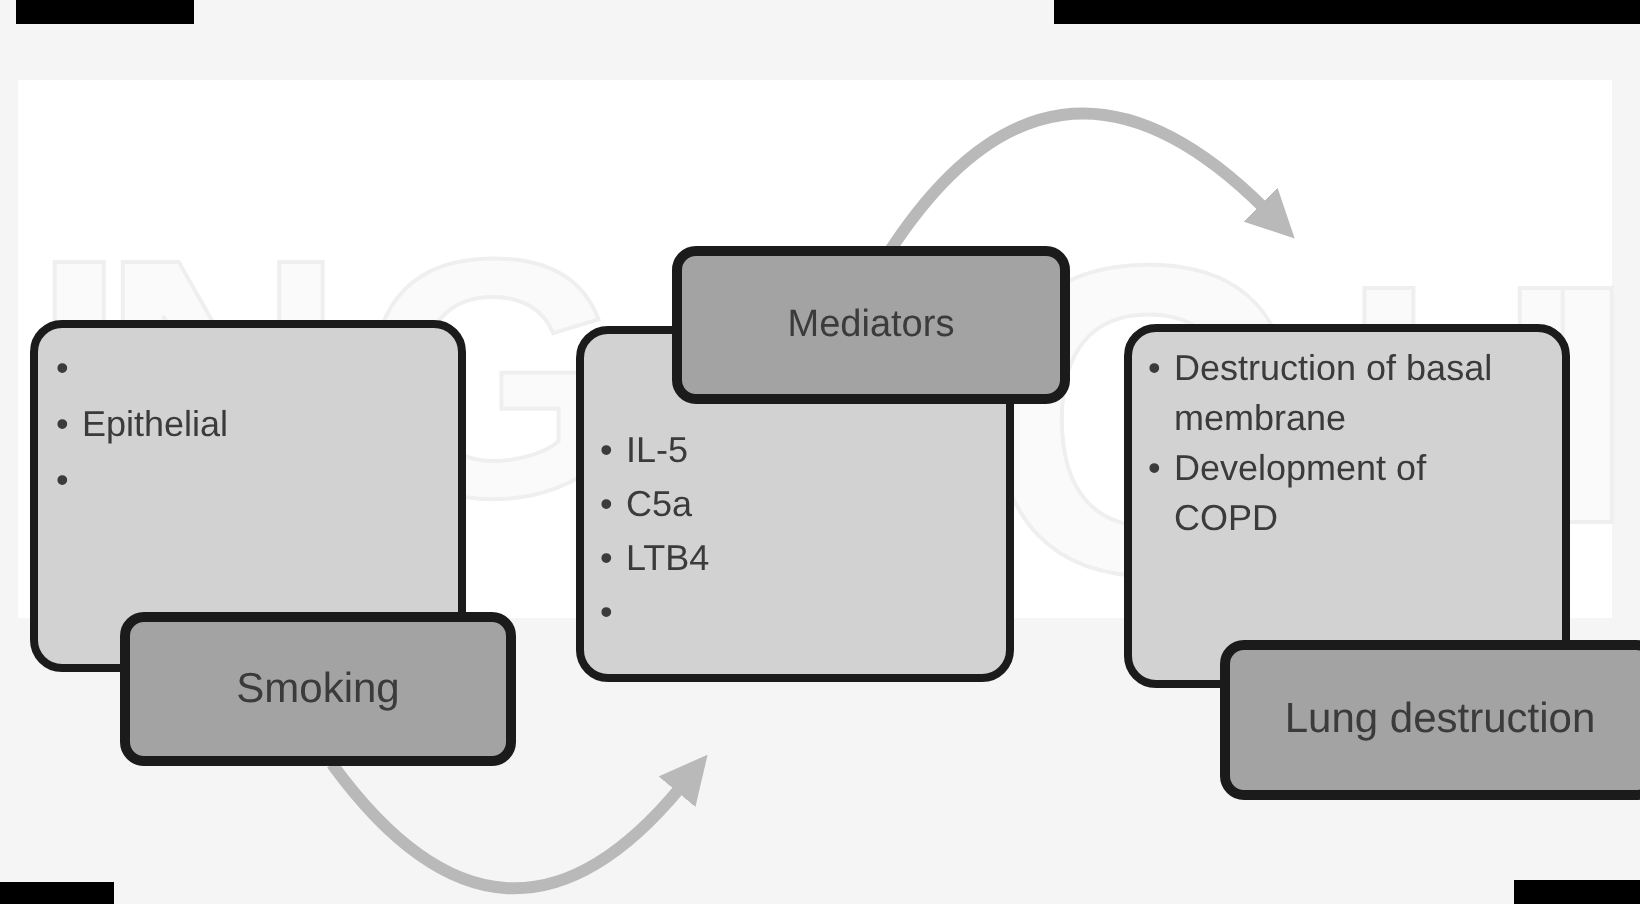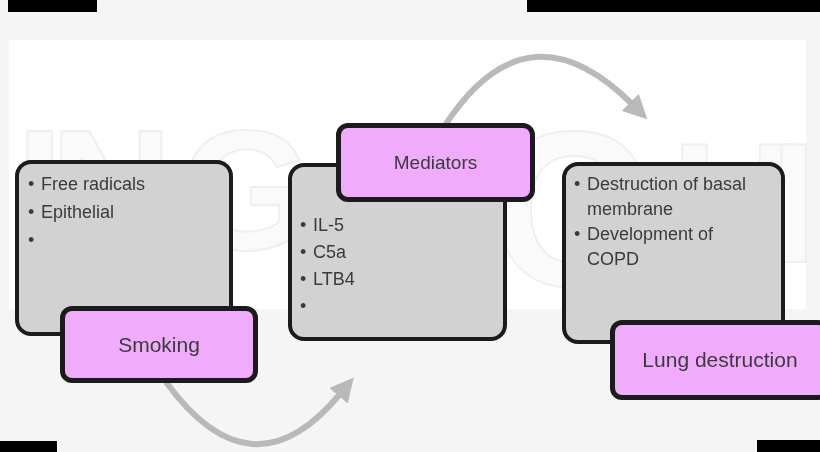--- a/index.html
+++ b/index.html
@@ -21,21 +21,21 @@
     background:#d2d2d2;border:4px solid #1b1b1b;border-radius:16px;
     color:#3b3b3b;font-size:18px;
   }
   .box-causes{left:15px;top:160px;width:218px;height:176px;padding:6px 4px 0 9px;line-height:28px;}
   .box-mediators{left:288px;top:163px;width:219px;height:178px;padding:45px 4px 0 8px;line-height:27px;}
   .box-outcome{left:562px;top:162px;width:223px;height:182px;padding:6px 14px 0 8px;line-height:25px;}
   .b{display:flex;align-items:flex-start;}
   .b .dot{flex:none;width:13px;}
   .labelbox{
     position:absolute;z-index:4;box-sizing:border-box;
-    background:#f0abfc;border:5px solid #1b1b1b;border-radius:12px;
+    background:#a3a3a3;border:5px solid #1b1b1b;border-radius:12px;
     display:flex;flex-direction:row;align-items:center;justify-content:center;
     color:#3b3b3b;font-size:21px;text-align:center;gap:11px;
   }
   .label-smoking{left:60px;top:306px;width:198px;height:77px;}
   .label-mediators{left:336px;top:123px;width:199px;height:79px;font-size:19px;line-height:31px;}
   .label-lung{left:610px;top:303px;width:220px;height:80px;margin-top:17px;}
   .bar{position:absolute;z-index:5;background:#000000;}
   .bar-tl{left:8px;top:0;width:89px;height:12px;}
   .bar-tr{left:527px;top:0;width:293px;height:12px;}
   .bar-bl{left:0;top:441px;width:57px;height:11px;}
@@ -61,21 +61,20 @@
         <path d="M 0 0 L 10 5 L 0 10 Z" fill="#b9b9b9"></path>
       </marker>
     </defs>
     <path d="M 442 130 Q 525 -2 632 104" fill="none" stroke="#b9b9b9" stroke-width="6" marker-end="url(#ah)"></path>
     <path d="M 166 382 Q 252 500 340 394" fill="none" stroke="#b9b9b9" stroke-width="6" marker-end="url(#ah)"></path>
   </svg>
 
   <div class="graybox box-causes">
     <div class="b">
       <span class="dot">•</span>
-      <span>Free radicals</span>
     </div>
     <div class="b">
       <span class="dot">•</span>
       <span>Epithelial</span>
     </div>
     <div class="b">
       <span class="dot">•</span>
     </div>
   </div>
 

